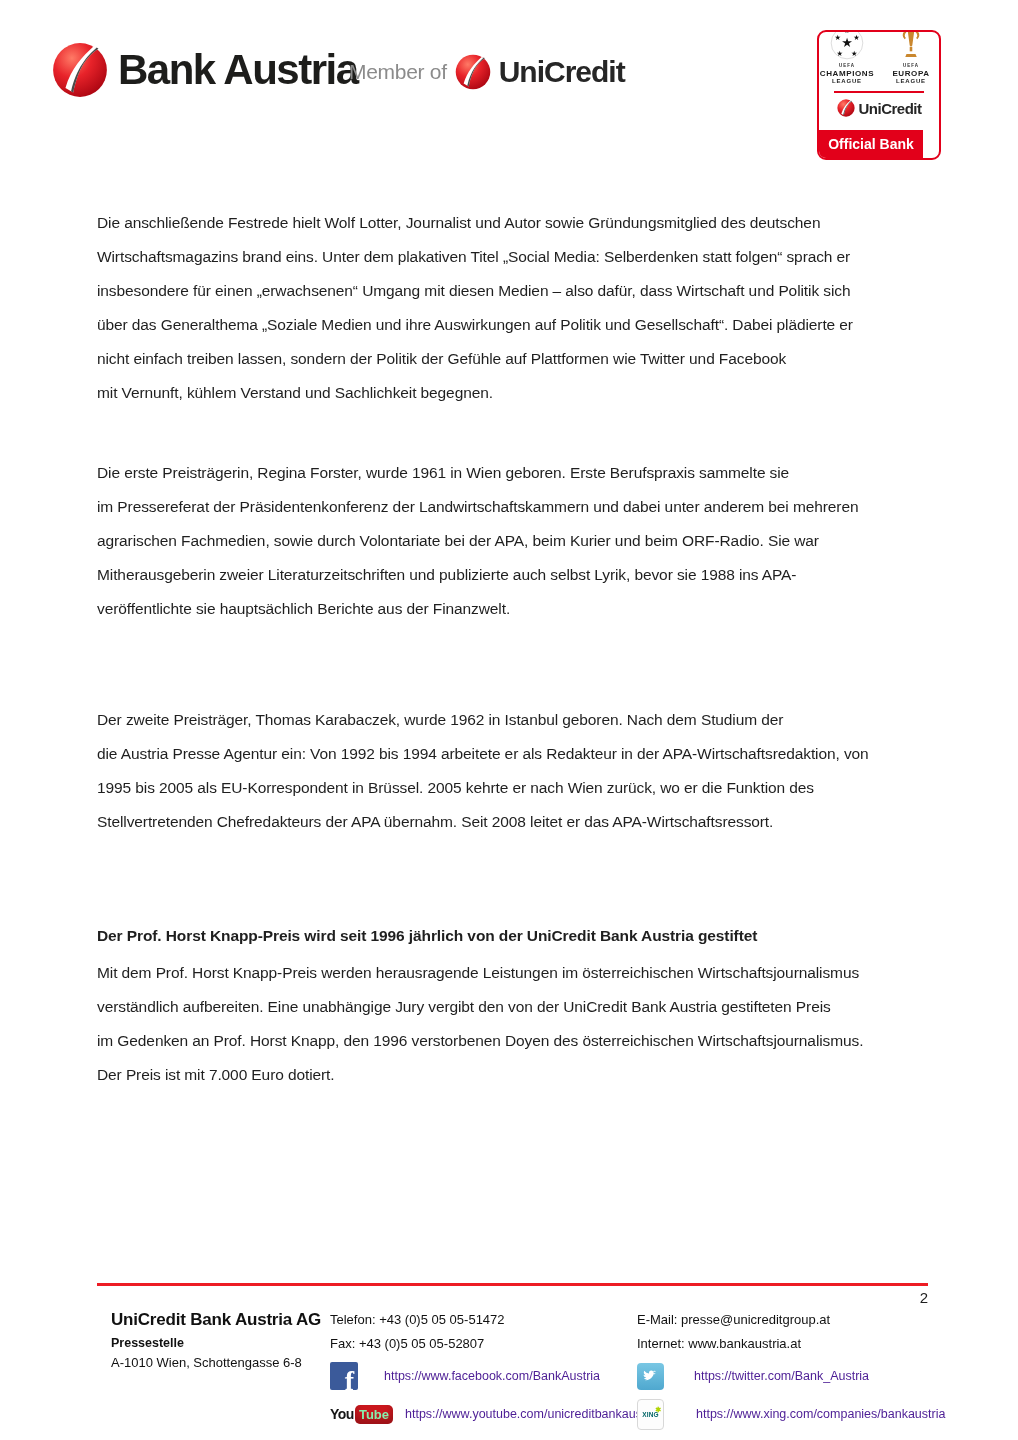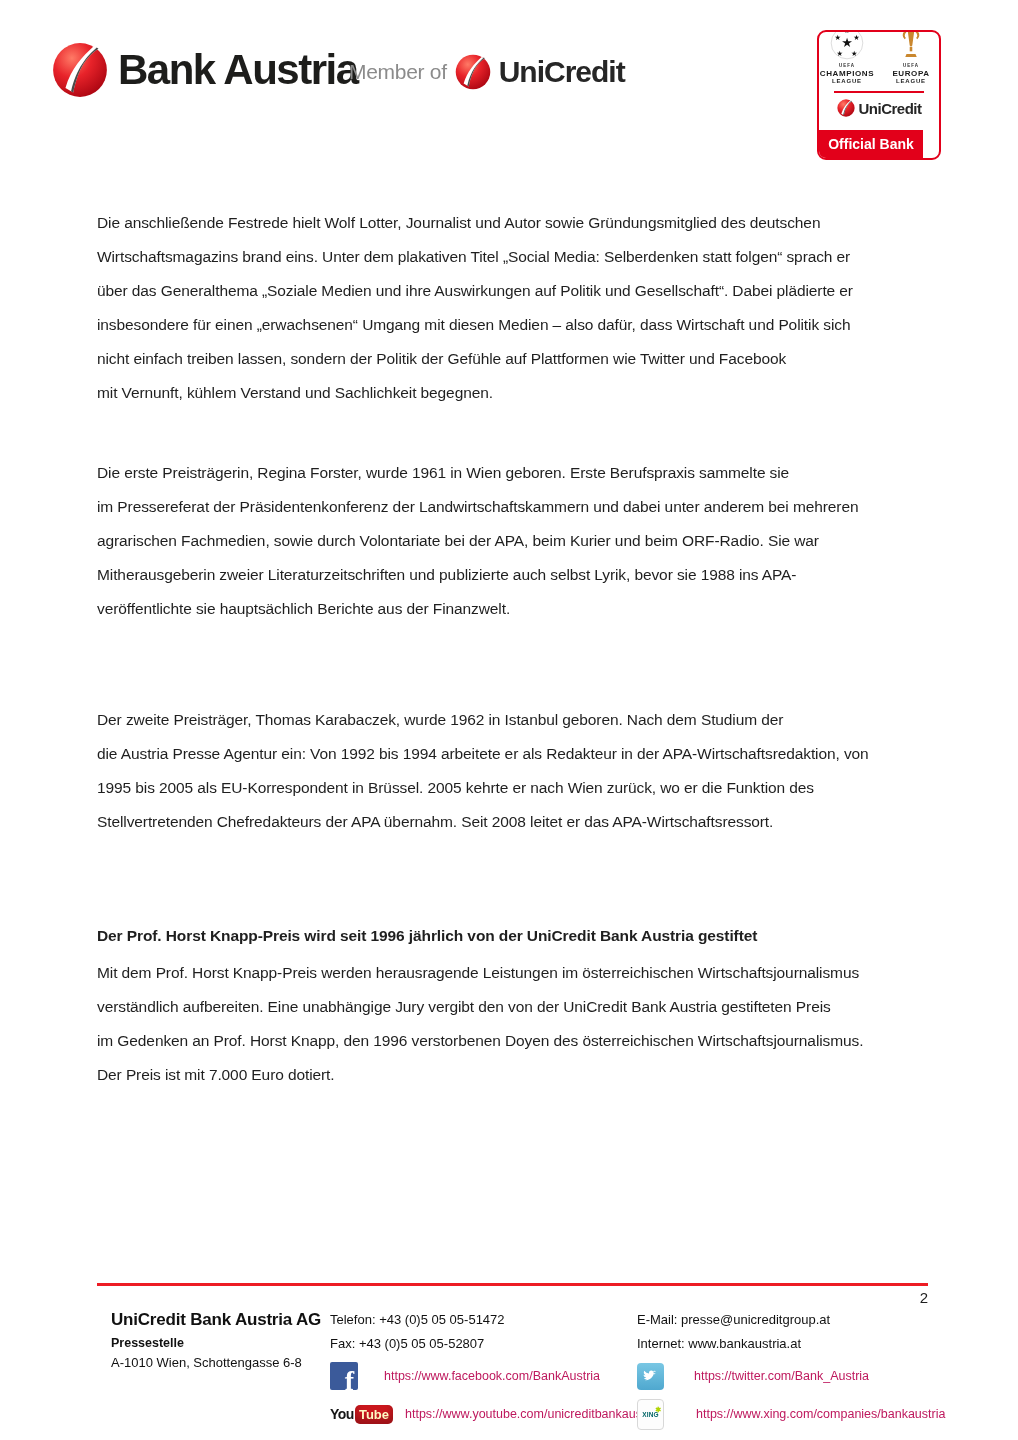--- a/index.html
+++ b/index.html
@@ -46,28 +46,28 @@
   .footer-rule{position:absolute;left:97px;top:1283px;width:831px;height:3px;background:#ed1c24;}
   .page-number{position:absolute;left:828px;top:1289px;width:100px;text-align:right;font-size:15px;color:#1f1f1f;}
   .f-col1{position:absolute;left:111px;top:1310px;}
   .f-company{font-size:17px;font-weight:700;color:#111;letter-spacing:-0.2px;}
   .f-dept{font-size:12.5px;font-weight:700;margin-top:6px;color:#111;}
   .f-addr{font-size:13px;margin-top:5px;color:#111;}
   .f-col2{position:absolute;left:330px;top:1312px;}
   .f-col3{position:absolute;left:637px;top:1312px;}
   .f-line{font-size:13px;color:#111;margin-bottom:9px;}
   .social-row{display:flex;align-items:center;margin-top:6px;height:32px;}
-  .social-link{font-size:12.5px;color:#be185d;}
+  .social-link{font-size:12.5px;color:#4c1d95;}
   .fb-gap{width:26px;} .yt-gap{width:12px;} .tw-gap{width:30px;} .xi-gap{width:32px;}
 
   .fb-icon{width:28px;height:28px;background:#3b5a9a;border-radius:2px;position:relative;overflow:hidden;}
   .fb-icon span{position:absolute;right:4px;bottom:-7px;color:#fff;font-size:28px;font-weight:700;font-family:"Liberation Serif",serif;}
   .yt-icon{display:flex;align-items:center;height:24px;}
   .yt-you{font-size:14px;font-weight:700;color:#161616;letter-spacing:-0.5px;}
-  .yt-tube{background:#cc181e;color:#fef9c3;font-size:13px;font-weight:700;border-radius:5px;
+  .yt-tube{background:#cc181e;color:#86efac;font-size:13px;font-weight:700;border-radius:5px;
     padding:2px 4px;margin-left:1px;box-shadow:inset 0 -6px 8px rgba(0,0,0,0.25);}
   .tw-icon{width:27px;height:27px;border-radius:4px;
     background:linear-gradient(180deg,#79c7e4 0%,#4fa8cf 100%);
     display:flex;align-items:center;justify-content:center;}
   .tw-icon svg{width:20px;height:20px;}
   .xing-icon{width:25px;height:29px;background:#fdfdfd;border:1px solid #d8d8d8;border-radius:4px;
     display:flex;align-items:center;justify-content:center;position:relative;}
   .xing-text{font-size:6.5px;font-weight:700;color:#006567;letter-spacing:0.2px;}
   .xing-star{position:absolute;top:6px;right:2px;color:#b0d400;font-size:7px;font-weight:700;}
 </style>
@@ -153,22 +153,22 @@
         <path d="M83 12 C62 26 48 44 38 90 L34 88 C44 46 62 26 80 10 Z" fill="#2a2a2a" opacity="0.85"></path>
       </svg>
       <span class="badge-uc-text">UniCredit</span>
     </div>
     <div class="badge-bottom">Official Bank</div>
   </div>
 
   <div class="para" style="top:206px">
       <div class="line">Die anschließende Festrede hielt Wolf Lotter, Journalist und Autor sowie Gründungsmitglied des deutschen</div>
       <div class="line">Wirtschaftsmagazins brand eins. Unter dem plakativen Titel „Social Media: Selberdenken statt folgen“ sprach er</div>
+      <div class="line">insbesondere für einen „erwachsenen“ Umgang mit diesen Medien – also dafür, dass Wirtschaft und Politik sich</div>
       <div class="line">über das Generalthema „Soziale Medien und ihre Auswirkungen auf Politik und Gesellschaft“. Dabei plädierte er</div>
-      <div class="line">insbesondere für einen „erwachsenen“ Umgang mit diesen Medien – also dafür, dass Wirtschaft und Politik sich</div>
       <div class="line">nicht einfach treiben lassen, sondern der Politik der Gefühle auf Plattformen wie Twitter und Facebook</div>
       <div class="line">mit Vernunft, kühlem Verstand und Sachlichkeit begegnen.</div>
     </div>
   <div class="para" style="top:456px">
       <div class="line">Die erste Preisträgerin, Regina Forster, wurde 1961 in Wien geboren. Erste Berufspraxis sammelte sie</div>
       <div class="line">im Pressereferat der Präsidentenkonferenz der Landwirtschaftskammern und dabei unter anderem bei mehreren</div>
       <div class="line">agrarischen Fachmedien, sowie durch Volontariate bei der APA, beim Kurier und beim ORF-Radio. Sie war</div>
       <div class="line">Mitherausgeberin zweier Literaturzeitschriften und publizierte auch selbst Lyrik, bevor sie 1988 ins APA-</div>
       <div class="line">veröffentlichte sie hauptsächlich Berichte aus der Finanzwelt.</div>
     </div>

